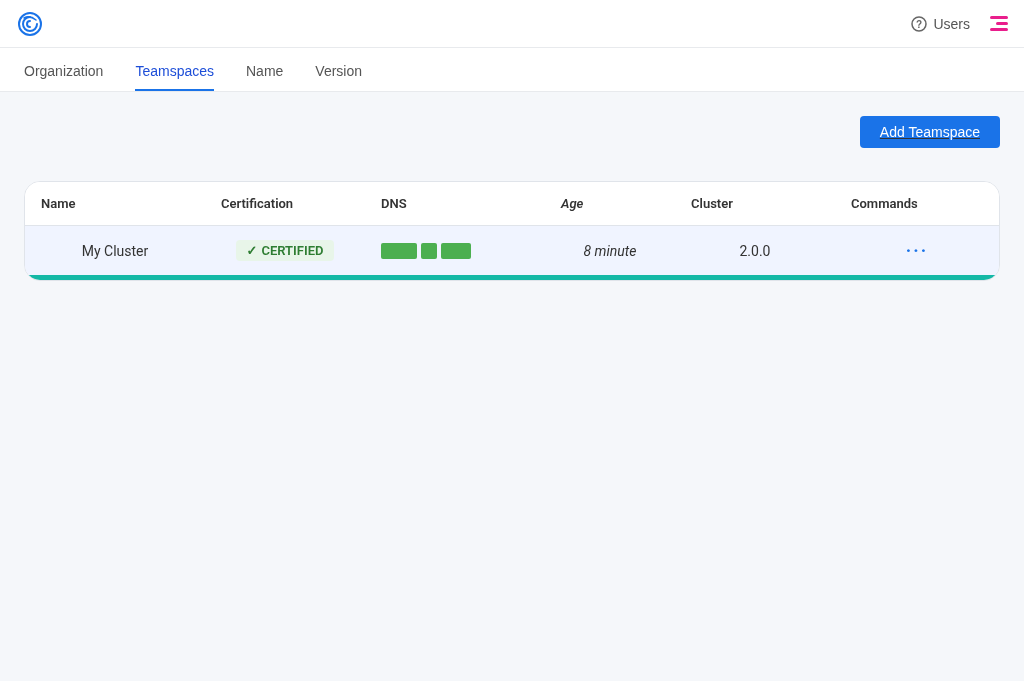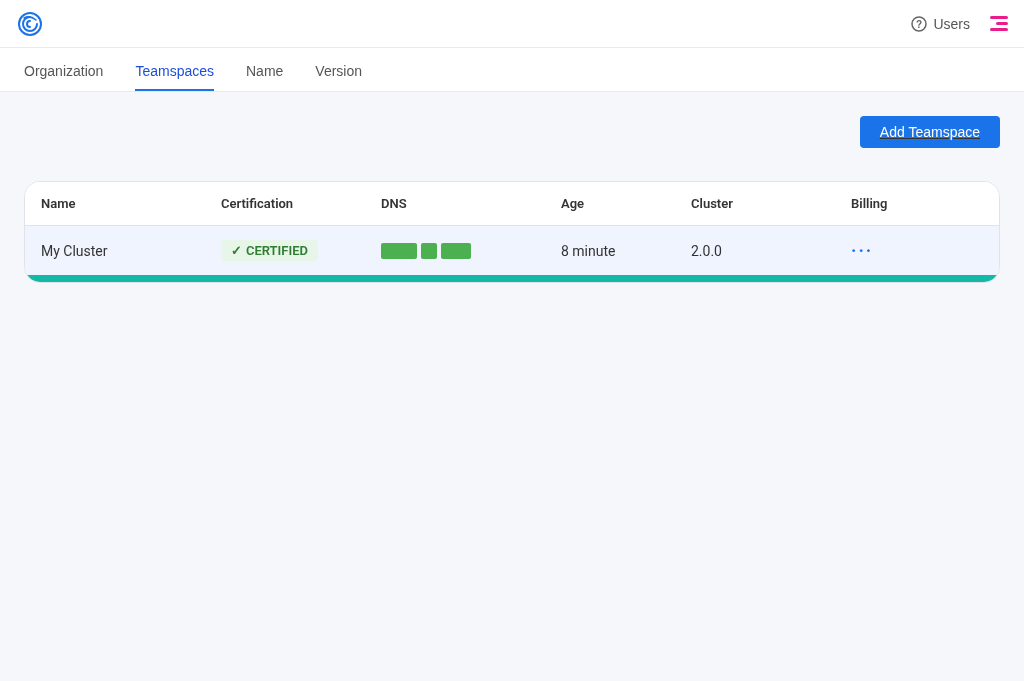--- a/index.html
+++ b/index.html
@@ -155,21 +155,22 @@
     }
 
     tbody tr {
       background: #f0f4ff;
     }
 
     tbody td {
       padding: 14px 16px;
       font-size: 14px;
       color: #333;
-      border-bottom: 7px solid #14b8a6;
+      border-bottom: 5px solid #14b8a6;
+      text-align: center;
     }
 
     
     .cert-badge {
       display: inline-flex;
       align-items: center;
       gap: 4px;
       color: #2e7d32;
       font-size: 13px;
       font-weight: 600;
@@ -206,21 +207,21 @@
       font-size: 18px;
       cursor: pointer;
       letter-spacing: 2px;
       font-weight: 700;
     }
 
     
     .col-name { width: 180px; }
     .col-cert { width: 160px; }
     .col-dns  { width: 180px; }
-    .col-age  { width: 130px; }
+    .col-age  { width: 130px; font-style: italic; }
     .col-ver  { width: 160px; }
     .col-cmd  { width: auto; }
   </style>
 </head>
 <body>
 
 <header class="header">
   <div class="header-left">
     <svg class="logo-icon" viewBox="0 0 28 28" fill="none" xmlns="http://www.w3.org/2000/svg">
       <path d="M14 3C8 3 3 8 3 14s5 11 11 11 11-5 11-11S20 3 14 3z" stroke="#1a73e8" stroke-width="2" fill="none"></path>
@@ -260,21 +261,21 @@
 
   <div class="table-container">
     <table>
       <thead>
         <tr>
           <th class="col-name">Name</th>
           <th class="col-cert">Certification</th>
           <th class="col-dns">DNS</th>
           <th class="col-age">Age</th>
           <th class="col-ver">Cluster</th>
-          <th class="col-cmd">Billing</th>
+          <th class="col-cmd">Commands</th>
         </tr>
       </thead>
       <tbody>
         <tr class="table-row">
           <td class="col-name">My Cluster</td>
           <td class="col-cert">
             <span class="cert-badge">
               <span class="cert-check">✓</span>
               <span>CERTIFIED</span>
             </span>

